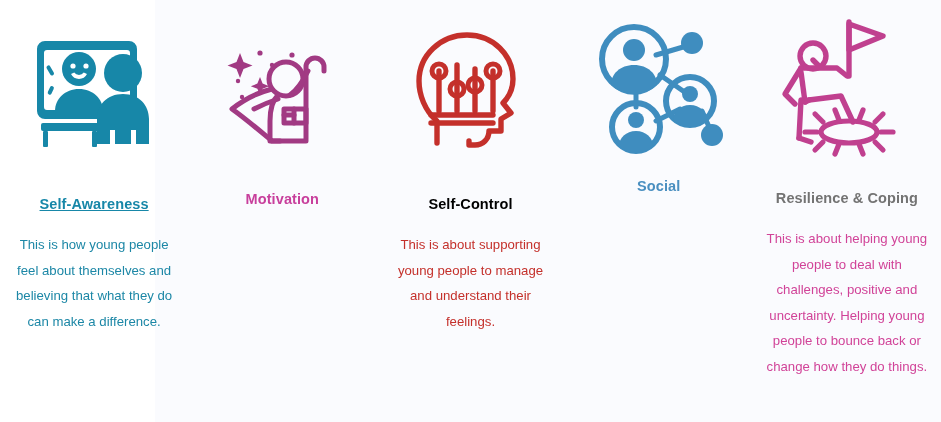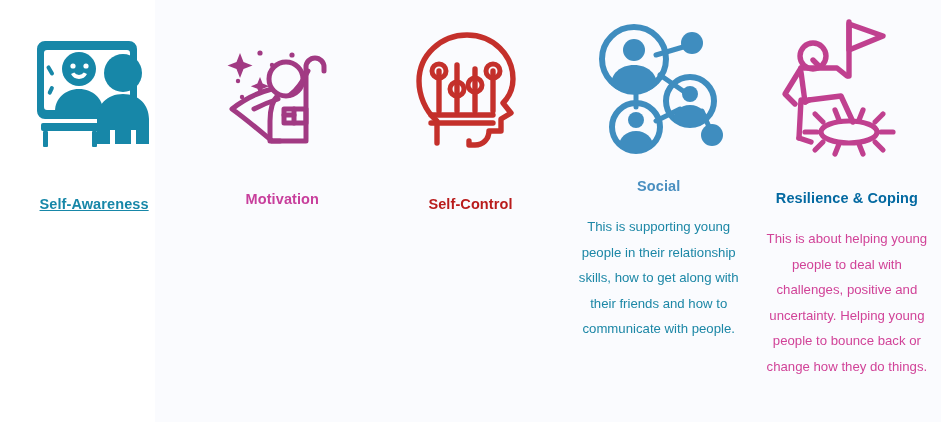--- a/index.html
+++ b/index.html
@@ -87,20 +87,21 @@
 
           <path d="M92 65 c-16 0 -26 11 -26 25 v25 h13 v-14 h5 v14 h16 v-14 h5 v14 h13 v-25 c0 -14 -10 -25 -26 -25 z"></path>
 
           <rect x="10" y="94" width="58" height="8" rx="2"></rect>
           <rect x="12" y="102" width="5" height="16" rx="1"></rect>
           <rect x="61" y="102" width="5" height="16" rx="1"></rect>
         </g>
       </svg>
     </div>
     <div class="heading" style="color:#1787a8">Self-Awareness</div>
+    <div class="body-text" style="color:#1c87a6">This is how young people feel about themselves and believing that what they do can make a difference.</div>
   </div>
 
   <div class="col col-1">
     <div class="icon-wrap">
       <svg width="124" height="124" viewBox="0 0 124 124" aria-hidden="true">
         <g fill="none" stroke="#a13a83" stroke-width="5" stroke-linecap="round" stroke-linejoin="round">
 
           <path d="M86 112 v-72 a9 9 0 0 1 18 0 v4"></path>
 
           <circle cx="66" cy="52" r="17"></circle>
@@ -151,21 +152,22 @@
           <path d="M84 44 v40"></path>
         </g>
         <g fill="none" stroke="#c4302b" stroke-width="5">
           <circle cx="30" cy="44" r="7"></circle>
           <circle cx="48" cy="62" r="7"></circle>
           <circle cx="66" cy="58" r="7"></circle>
           <circle cx="84" cy="44" r="7"></circle>
         </g>
       </svg>
     </div>
-    <div class="heading" style="color:#b91c1c">Self-Control</div>
+    <div class="heading" style="color:#000000">Self-Control</div>
+    <div class="body-text" style="color:#c4302b">This is about supporting young people to manage and understand their feelings.</div>
   </div>
 
   <div class="col col-3">
     <div class="icon-wrap">
       <svg width="130" height="132" viewBox="0 0 130 132" aria-hidden="true">
         <g stroke="#3f8dbf" stroke-width="5" fill="none" stroke-linecap="round">
 
           <line x1="62" y1="32" x2="96" y2="22"></line>
           <line x1="66" y1="52" x2="92" y2="70"></line>
           <line x1="42" y1="64" x2="42" y2="84"></line>
@@ -186,21 +188,20 @@
 
           <circle cx="96" cy="71" r="8"></circle>
           <path d="M96 82 c-10 0 -17 7 -17 15 a24 24 0 0 0 34 0 c0 -8 -7 -15 -17 -15 z"></path>
 
           <circle cx="42" cy="97" r="8"></circle>
           <path d="M42 108 c-10 0 -17 7 -17 15 a24 24 0 0 0 34 0 c0 -8 -7 -15 -17 -15 z"></path>
         </g>
       </svg>
     </div>
     <div class="heading" style="color:#4a8fc0">Social</div>
-    <div class="body-text" style="color:#1c87a6">This is supporting young people in their relationship skills, how to get along with their friends and how to communicate with people.</div>
   </div>
 
   <div class="col col-4">
     <div class="icon-wrap">
       <svg width="136" height="146" viewBox="0 0 136 146" aria-hidden="true">
         <g fill="none" stroke="#c0408f" stroke-width="5.4" stroke-linecap="round" stroke-linejoin="round">
 
           <path d="M70 60 L70 6"></path>
 
           <path d="M70 8 L104 20 L70 34 Z"></path>
@@ -231,17 +232,17 @@
           <line x1="96" y1="106" x2="104" y2="98"></line>
           <line x1="44" y1="126" x2="36" y2="134"></line>
           <line x1="96" y1="126" x2="104" y2="134"></line>
           <line x1="60" y1="128" x2="56" y2="138"></line>
           <line x1="80" y1="128" x2="84" y2="138"></line>
           <line x1="60" y1="104" x2="56" y2="94"></line>
           <line x1="80" y1="104" x2="84" y2="94"></line>
         </g>
       </svg>
     </div>
-    <div class="heading" style="color:#0369a1">Resilience &amp; Coping</div>
+    <div class="heading" style="color:#737373">Resilience &amp; Coping</div>
     <div class="body-text" style="color:#d14398">This is about helping young people to deal with challenges, positive and uncertainty. Helping young people to bounce back or change how they do things.</div>
   </div>
 
 </div>
 
 </body></html>

